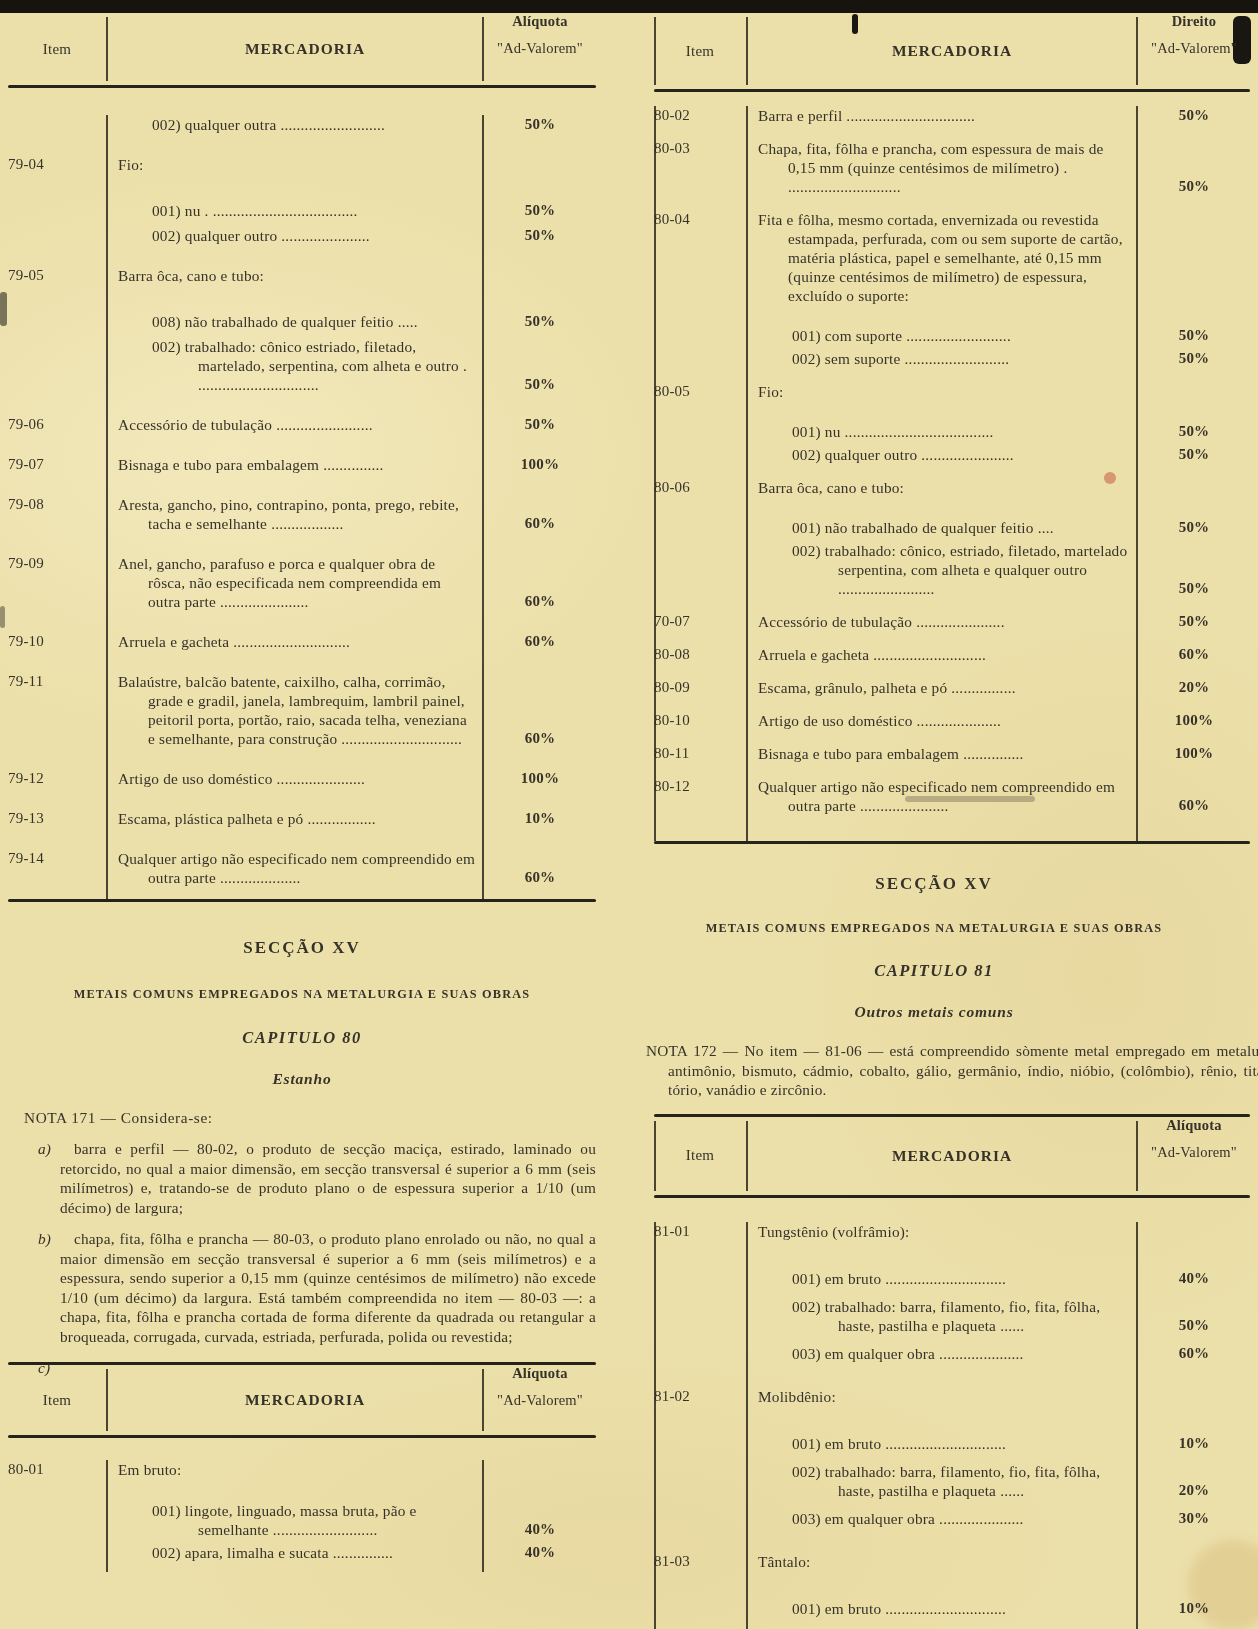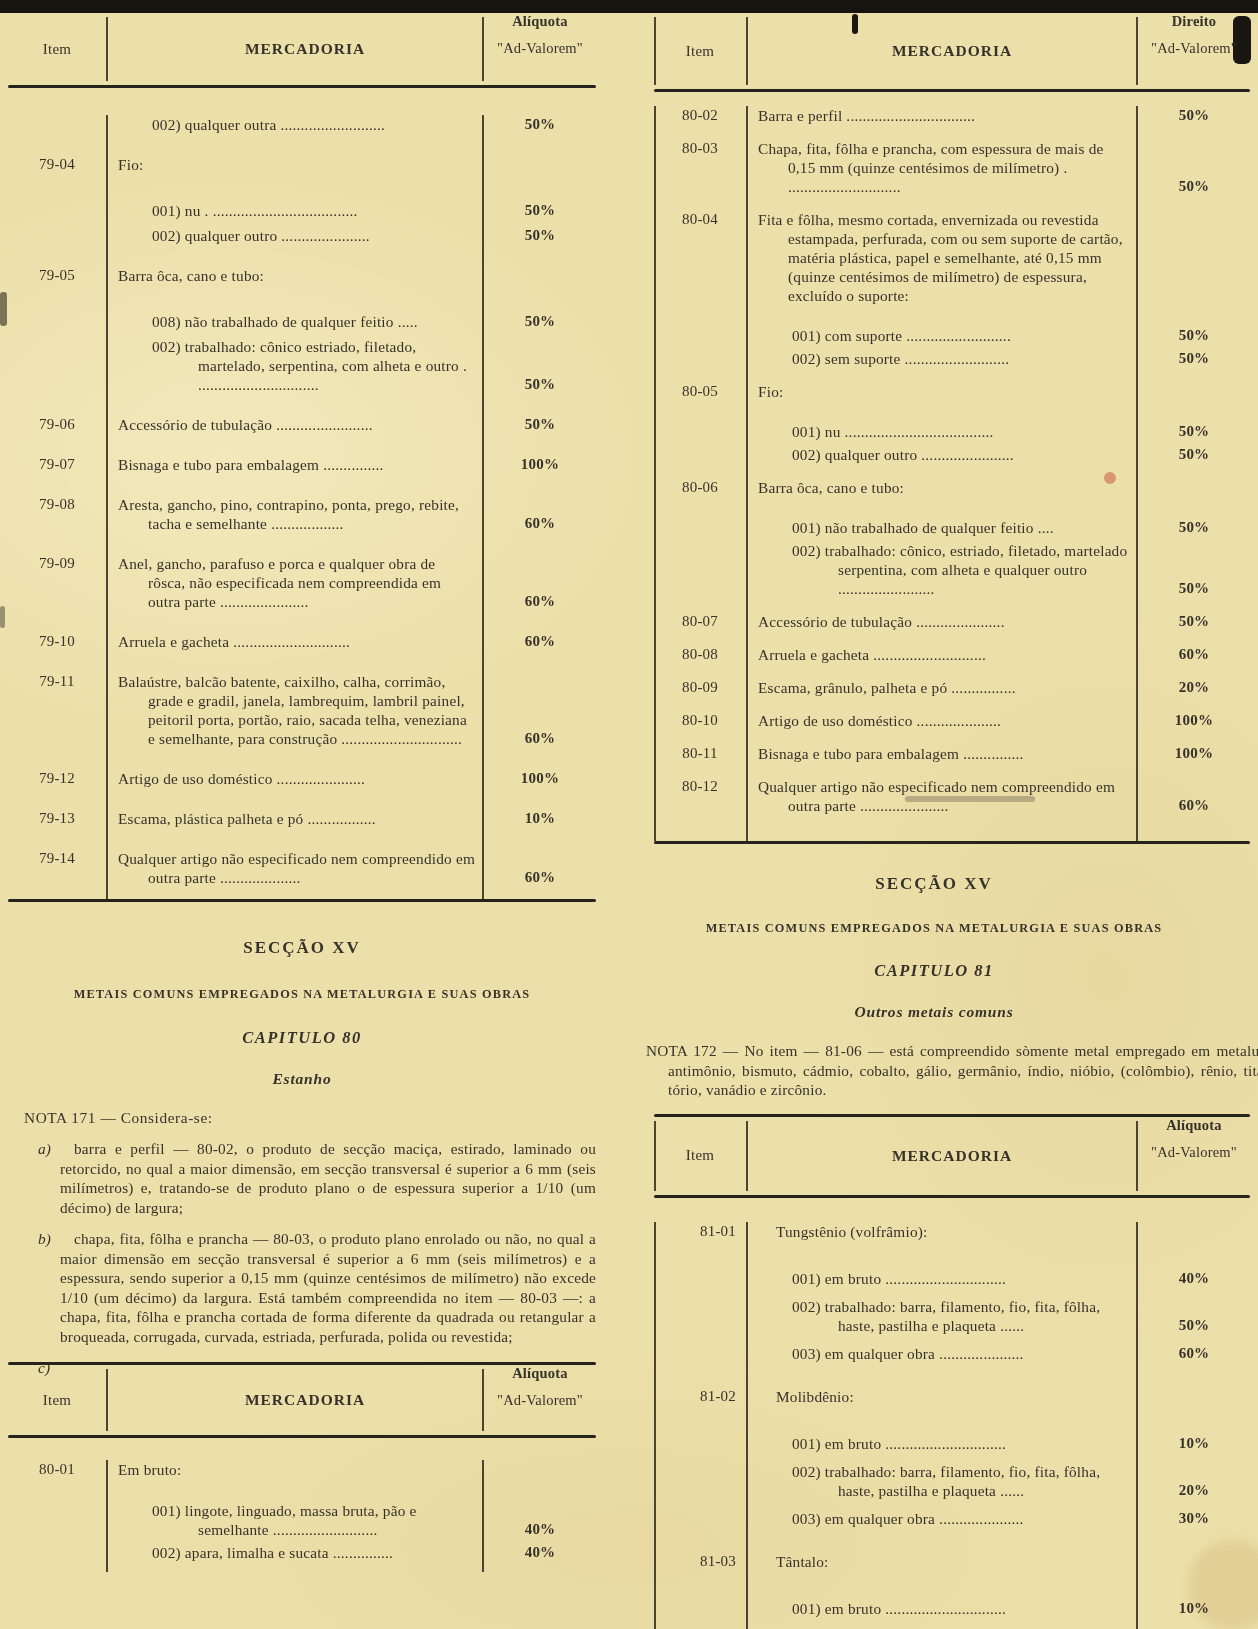--- a/index.html
+++ b/index.html
@@ -32,32 +32,32 @@
   .t-head .h-rate{text-align:center;font-size:14.5px;}
   .t-head .h-rate .l1{display:block;font-weight:bold;}
   .t-head .h-rate .l2{display:block;margin-top:10px;}
   .rule{height:3px;background:#26231c;border-radius:2px;}
   .rows{position:relative;}
   
   .vr{position:absolute;top:0;bottom:0;width:1.6px;background:rgba(46,41,31,.85);}
   .hr-ticks .vr{top:4px;bottom:4px;}
 
   .row{display:grid;margin:0;}
-  .row .item{text-align:center;align-self:start;font-size:15px;padding-top:1px;}
+  .row .item{text-align:left;align-self:start;font-size:15px;padding-top:1px;}
   .row .desc{padding:0 8px 0 12px;font-size:15.3px;line-height:19px;}
   .row .desc .txt{display:block;padding-left:30px;text-indent:-30px;word-break:break-word;}
   .row .desc.d1{padding-left:46px;}
   .row .desc.d1 .txt{padding-left:46px;text-indent:-46px;}
   .row .val{text-align:center;align-self:end;font-weight:bold;font-size:15px;padding-bottom:1px;}
 
   
   .t-left1 .row.head{margin-top:21px;} .t-left1 .row.sub{margin-top:6px;} .t-left1 .row.sub-first{margin-top:27px;}
   .t-right1 .row.head{margin-top:14px;} .t-right1 .row.sub{margin-top:4px;} .t-right1 .row.sub-first{margin-top:21px;}
   .t-left2 .row.head{margin-top:22px;} .t-left2 .row.sub{margin-top:4px;} .t-left2 .row.sub-first{margin-top:22px;}
-  .t-right2 .row.head{margin-top:24px;padding-left:18px;} .t-right2 .row.sub{margin-top:9px;} .t-right2 .row.sub-first{margin-top:28px;}
+  .t-right2 .row.head{margin-top:24px;} .t-right2 .row.sub{margin-top:9px;} .t-right2 .row.sub-first{margin-top:28px;}
 
   
   .sec-title{text-align:center;font-weight:bold;font-size:17px;letter-spacing:2px;}
   .sec-sub{text-align:center;font-weight:bold;font-size:12.3px;letter-spacing:1.2px;}
   .sec-cap{text-align:center;font-weight:bold;font-style:italic;font-size:16.5px;letter-spacing:1.5px;}
   .sec-capname{text-align:center;font-weight:bold;font-style:italic;font-size:15.5px;letter-spacing:.8px;}
   .nota-head{font-size:15.3px;letter-spacing:.6px;}
   .nota-item{position:relative;padding-left:52px;font-size:15.3px;line-height:19.5px;text-align:justify;text-indent:14px;}
   .nota-item .lbl{position:absolute;left:16px;top:0;font-style:italic;}
   .nota-block{font-size:15.3px;line-height:19.5px;text-align:justify;padding-left:50px;text-indent:-22px;}
@@ -362,21 +362,21 @@
           <div class="val">50%</div>
         </div>
         <div class="row cols-r sub">
           <div class="item"></div>
           <div class="desc d1">
             <span class="txt">002) trabalhado: cônico, estriado, filetado, martelado serpentina, com alheta e qualquer outro ........................</span>
           </div>
           <div class="val">50%</div>
         </div>
         <div class="row cols-r head">
-          <div class="item">80-07</div>
+          <div class="item">70-07</div>
           <div class="desc">
             <span class="txt">Accessório de tubulação ......................</span>
           </div>
           <div class="val">50%</div>
         </div>
         <div class="row cols-r head">
           <div class="item">80-08</div>
           <div class="desc">
             <span class="txt">Arruela e gacheta ............................</span>
           </div>

